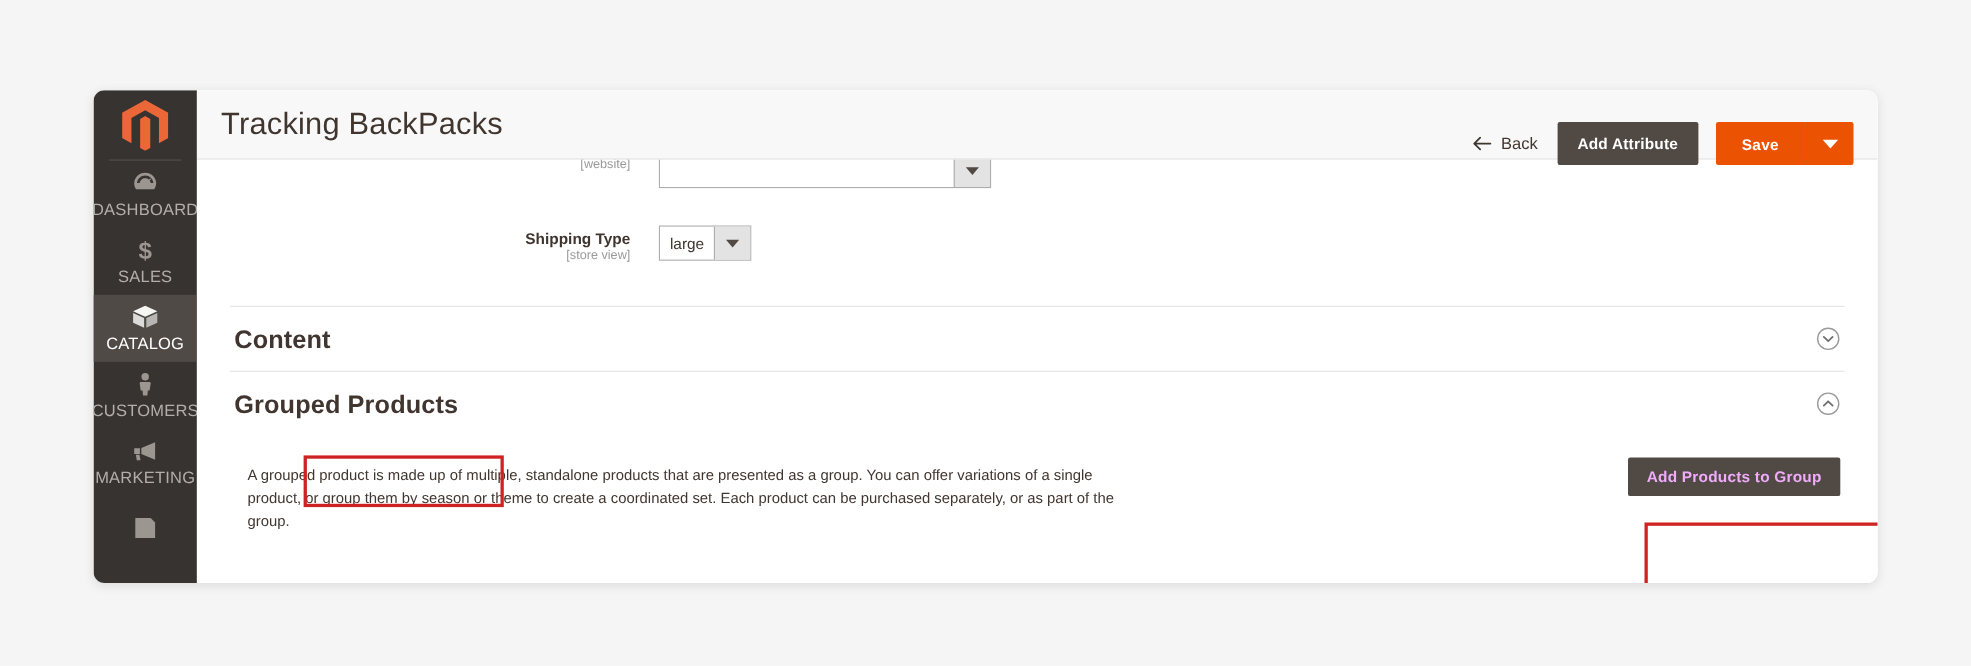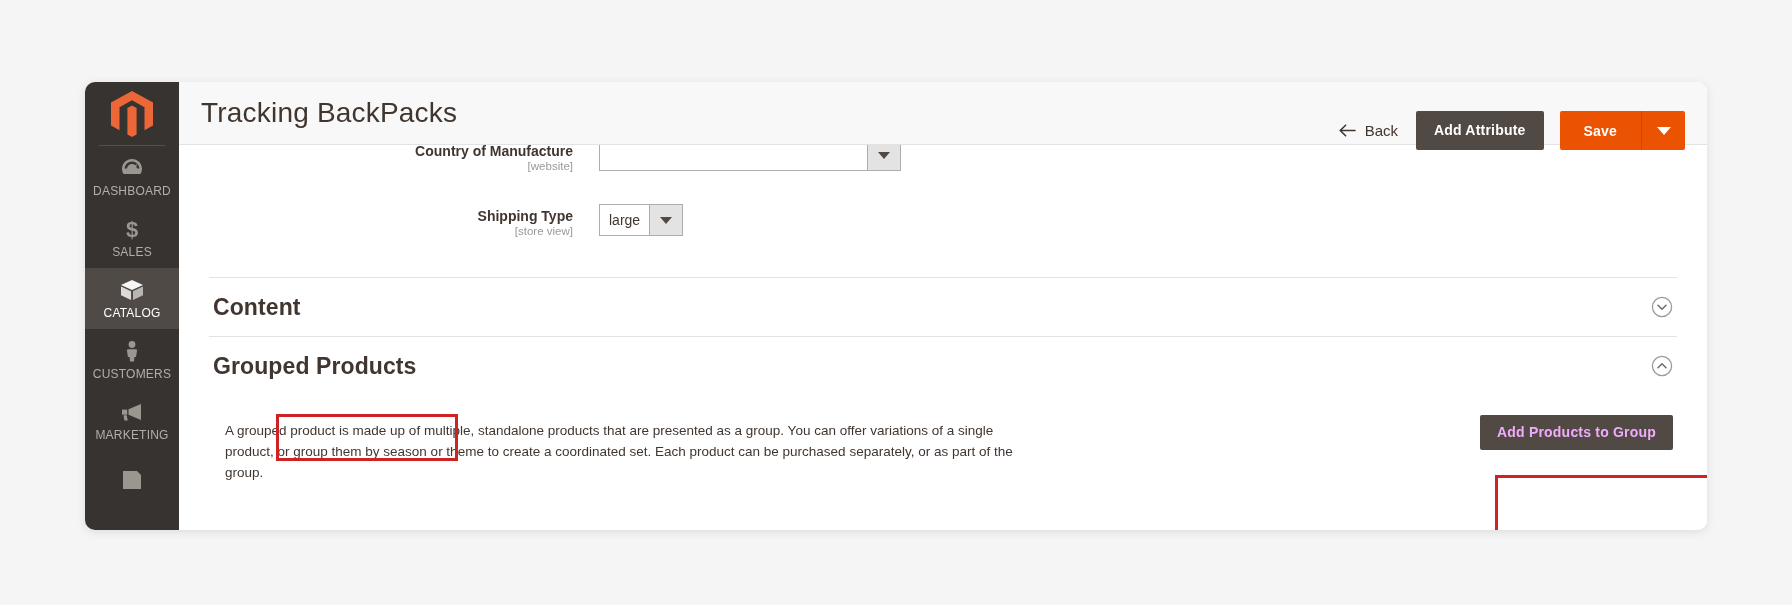--- a/index.html
+++ b/index.html
@@ -42,21 +42,21 @@
   }
   .nav-item {
     height: 61px;
     display: flex; flex-direction: column;
     align-items: center; justify-content: center;
     gap: 4px;
     cursor: pointer;
   }
   .nav-item.active { background: #4f4a45; }
   .nav-label {
-    font-size: 12px;
+    font-size: 15px;
     letter-spacing: .2px;
     color: #b3aeaa;
     white-space: nowrap;
   }
   .nav-item.active .nav-label { color: #ffffff; }
   .nav-icon { width: 26px; height: 24px; display:block; fill: #9b9690; }
   .nav-item.active .nav-icon { fill: #ffffff; }
 
   
   #main {
@@ -325,21 +325,20 @@
             <span class="caret-white"></span>
           </div>
         </div>
       </div>
     </header>
 
     <div id="form-body">
 
       <div class="field-row" style="margin-top:-8px;">
         <div class="field-label">
-          <span class="lbl">Country of Manufacture</span>
           <span class="scope">[website]</span>
         </div>
         <div class="field-control">
           <div class="mg-select" id="country-select">
             <span class="sel-value"></span>
             <span class="sel-arrow">
                 <span class="caret-dark"></span>
               </span>
           </div>
         </div>

